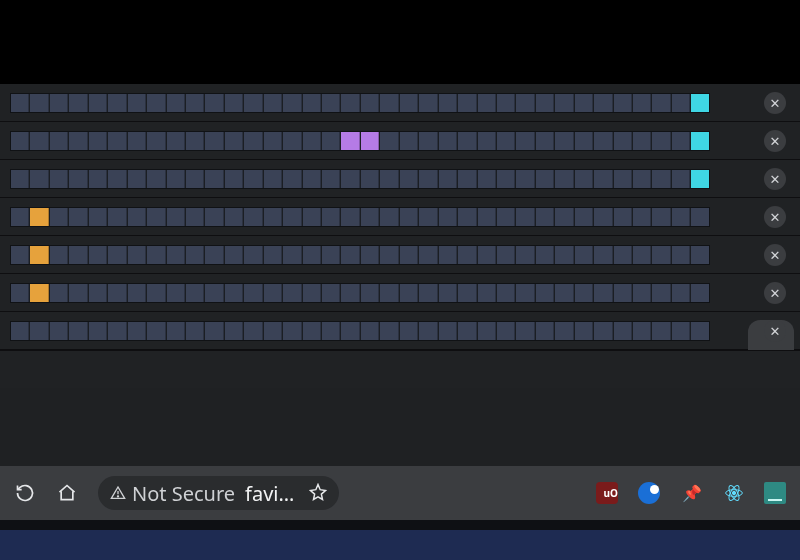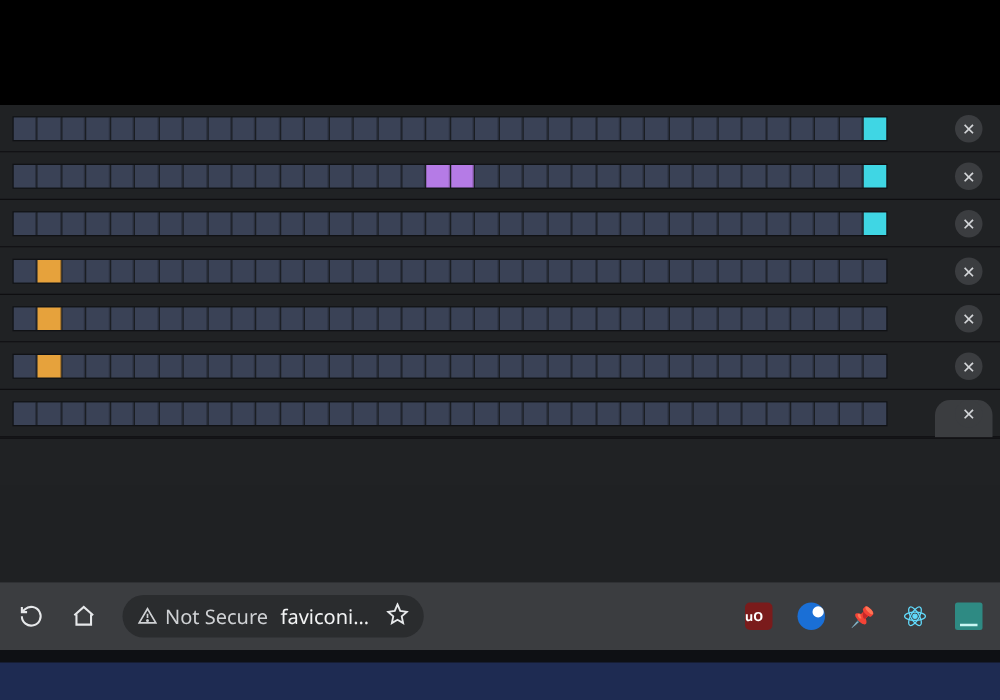--- a/index.html
+++ b/index.html
@@ -111,21 +111,21 @@
     flex: 1;
     max-width: 370px;
     height: 34px;
     background: #2a2c2e;
     border-radius: 18px;
     display: flex;
     align-items: center;
     padding: 16px 12px;
     gap: 10px;
     color: #e6e8ea;
-    font-size: 16px;
+    font-size: 20px;
     overflow: hidden;
   }
   .addrbar .sec {
     display: flex;
     align-items: center;
     gap: 6px;
     color: #cfd1d4;
     white-space: nowrap;
   }
   .addrbar .url {
@@ -137,21 +137,21 @@
   }
   .addrbar .star {
     color: #e6e8ea;
   }
   .ext {
     width: 22px;
     height: 22px;
     border-radius: 4px;
     display: flex;
     align-items: center;
-    justify-content: flex-start;
+    justify-content: flex-end;
     font-size: 10px;
     font-weight: 700;
     color: #fff;
     cursor: pointer;
   }
   .ext.ublock { background: #7a1b1b; }
   .ext.onepw  { background: #1a6fd6; border-radius: 50%; position: relative; }
   .ext.onepw::after { content:""; position:absolute; width:9px; height:9px; background:#fff; border-radius:50%; top:3px; right:1px; }
   .ext.pin    { color: #0f0f0f; font-size: 16px; }
   .ext.react  { color: #61dafb; }

